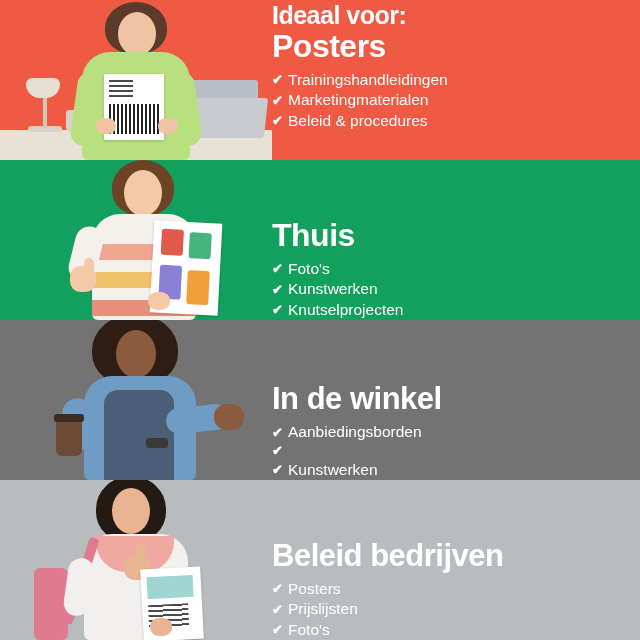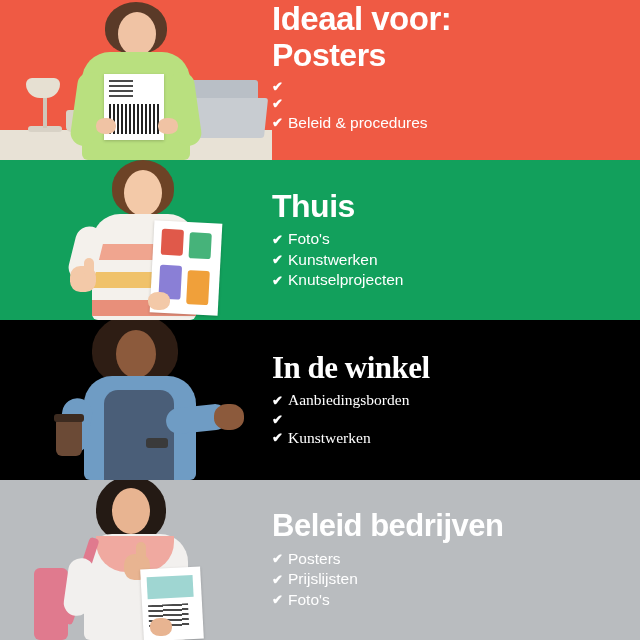--- a/index.html
+++ b/index.html
@@ -20,39 +20,39 @@
   }
   .band {
     position: relative;
     width: 640px;
     height: 160px;
     overflow: hidden;
     box-sizing: border-box;
   }
   .band-office   { background: #ef5a44; }
   .band-home     { background: #12a05c; }
-  .band-store    { background: #000000; font-family: Liberation Serif, serif; }
+  .band-store    { background: #737373; }
   .band-business { background: #b9bcbf; }
 
   
   .band-text {
     position: absolute;
     left: 272px;
     top: 0;
     width: 360px;
     height: 160px;
     color: #ffffff;
     display: flex;
     flex-direction: column;
-    justify-content: center;
+    justify-content: flex-end;
   }
   .band-office .band-text { justify-content: flex-start; padding-top: 2px; }
 
   .main-title {
-    font-size: 33px;
+    font-size: 25px;
     font-weight: bold;
     letter-spacing: -0.5px;
     line-height: 1.05;
     margin: 0 0 2px 0;
     color: #ffffff;
   }
   .band-title {
     font-size: 32px;
     font-weight: bold;
     letter-spacing: -0.5px;
@@ -233,23 +233,25 @@
       <div class="p-hand" style="left:96px; top:118px; width:20px; height:16px; background:#f0c3a4;"></div>
       <div class="p-hand" style="left:158px; top:118px; width:20px; height:16px; background:#f0c3a4;"></div>
     </div>
 
     <div class="band-text">
       <h1 class="main-title">Ideaal voor:</h1>
       <h2 class="band-title">Posters</h2>
       <ul class="bullets">
         <li>
             <span class="check">✔</span>
-          </li>
-        <li>
-            <span class="check">✔</span>
+            <span>Trainingshandleidingen</span>
+          </li>
+        <li>
+            <span class="check">✔</span>
+            <span>Marketingmaterialen</span>
           </li>
         <li>
             <span class="check">✔</span>
             <span>Beleid &amp; procedures</span>
           </li>
       </ul>
     </div>
   </section>
 
   <section class="band band-home">

